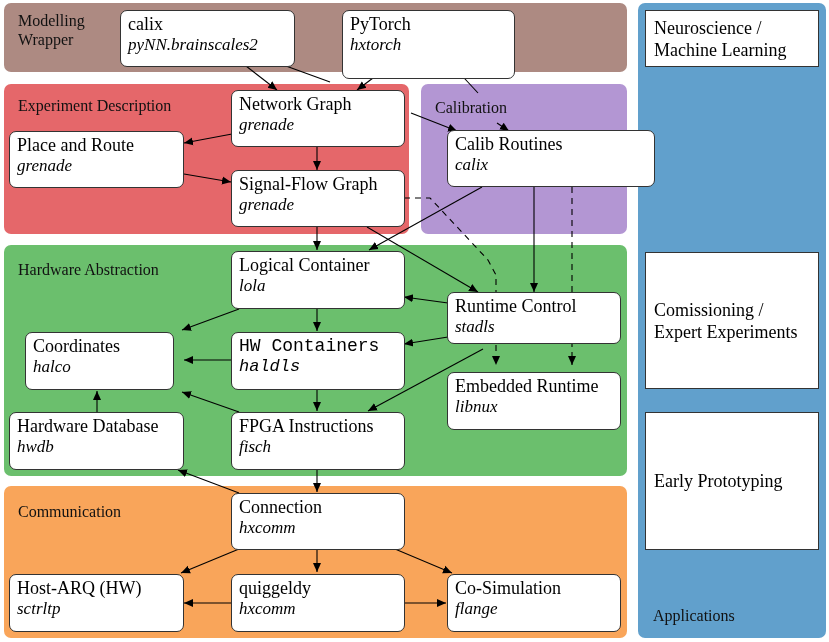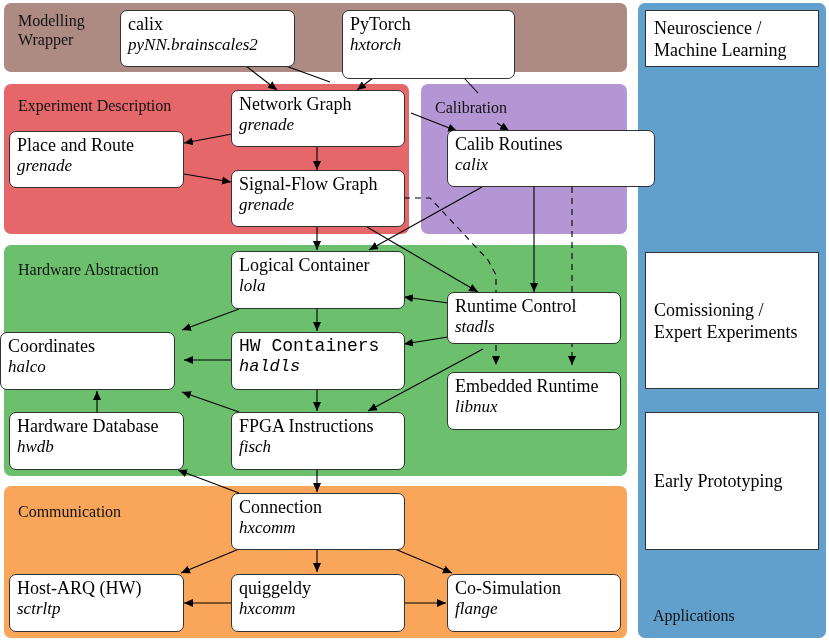--- a/index.html
+++ b/index.html
@@ -93,21 +93,21 @@
   <span class="s">grenade</span>
 </div>
 <div class="node" style="left:447px;top:130px;width:208px;height:57px;">
   <span class="t">Calib Routines</span>
   <span class="s">calix</span>
 </div>
 <div class="node" style="left:231px;top:251px;width:174px;height:58px;">
   <span class="t">Logical Container</span>
   <span class="s">lola</span>
 </div>
-<div class="node" style="left:0;top:332px;width:175px;height:58px;">
+<div class="node" style="left:25px;top:332px;width:149px;height:58px;">
   <span class="t">Coordinates</span>
   <span class="s">halco</span>
 </div>
 <div class="node" style="left:231px;top:332px;width:174px;height:58px;font-family:Liberation Mono, monospace;">
   <span class="t">HW Containers</span>
   <span class="s">haldls</span>
 </div>
 <div class="node" style="left:447px;top:292px;width:174px;height:52px;">
   <span class="t">Runtime Control</span>
   <span class="s">stadls</span>

